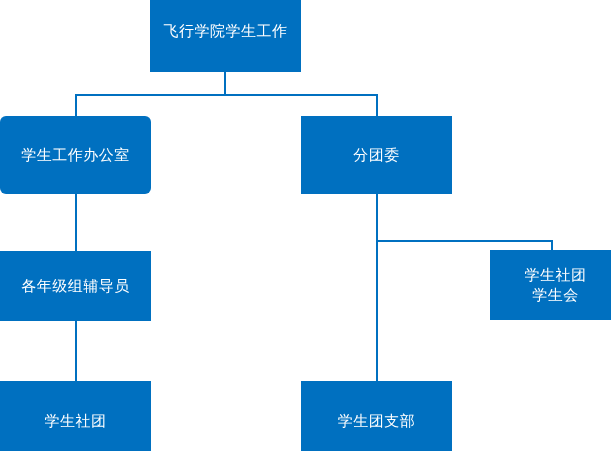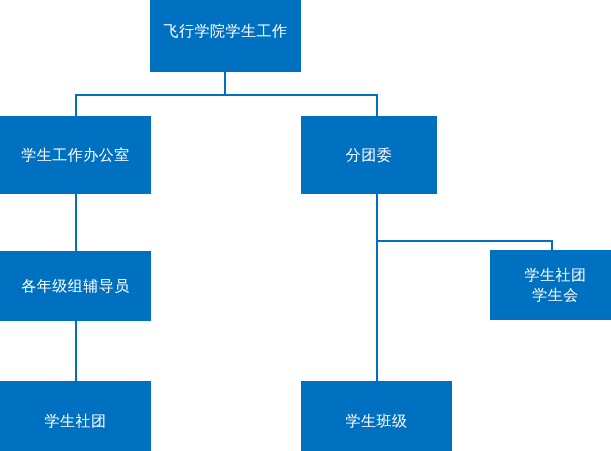--- a/index.html
+++ b/index.html
@@ -42,22 +42,22 @@
   }
   .connector.v {
     width: 2px;
   }
   .connector.h {
     height: 2px;
   }
 
   
   #node-root      { left: 150px; top: -10px;  width: 151px; height: 82px; }
-  #node-office    { left: 0px;   top: 116px;  width: 151px; height: 78px; }
-  #node-league    { left: 301px; top: 116px;  width: 136px; height: 78px; }
+  #node-office    { left: 0px;   top: 116px;  width: 151px; height: 78px; border-radius: 6px; }
+  #node-league    { left: 301px; top: 116px;  width: 151px; height: 78px; }
   #node-advisors  { left: 0px;   top: 251px;  width: 151px; height: 70px; }
   #node-union     { left: 490px; top: 250px;  width: 131px; height: 70px; }
   #node-classes   { left: 0px;   top: 381px;  width: 151px; height: 80px; }
   #node-branch    { left: 301px; top: 381px;  width: 151px; height: 80px; }
 
   
   
   #conn-root-down   { left: 224px; top: 72px;  height: 24px; }
   
   #conn-bar-top     { left: 75px;  top: 94px;  width: 303px; }
@@ -111,16 +111,16 @@
       <span class="label-line">学生社团</span>
       <span class="label-line">学生会</span>
     </div>
   </div>
 
   <div class="node" id="node-classes">
     <span class="label-line">学生社团</span>
   </div>
 
   <div class="node" id="node-branch">
-    <span class="label-line">学生班级</span>
+    <span class="label-line">学生团支部</span>
   </div>
 
 </div>
 
 </body></html>

